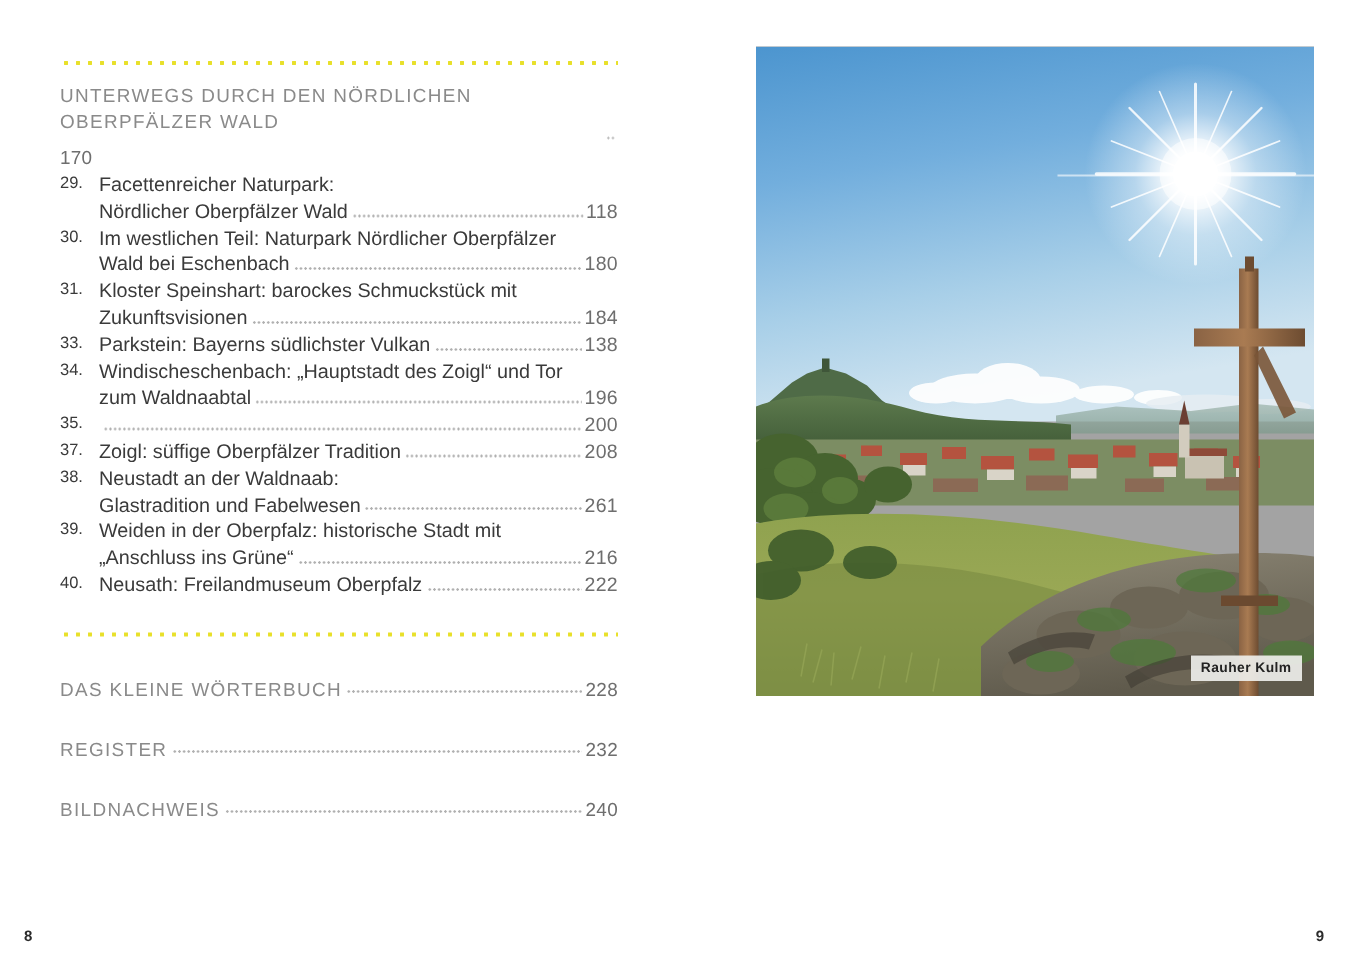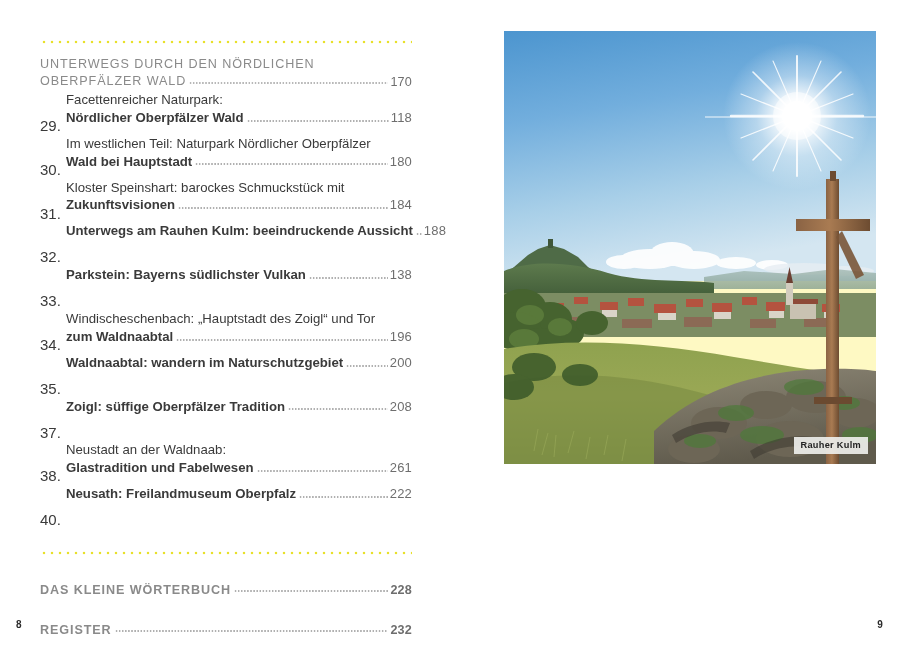--- a/index.html
+++ b/index.html
@@ -51,22 +51,23 @@
   .section-head {
     color: #8a8a8a;
     font-size: 12.6px;
     letter-spacing: 0.9px;
     line-height: 16.5px;
     text-transform: uppercase;
     display: block;
   }
   .head-row {
     display: flex;
-    align-items: flex-end;
+    align-items: flex-start;
     width: 100%;
+    flex-direction: column;
   }
   .head-row .lbl {
     color: #8a8a8a;
     font-size: 12.6px;
     letter-spacing: 0.9px;
     line-height: 16.5px;
     white-space: nowrap;
   }
   .leader {
     flex: 1 1 auto;
@@ -94,46 +95,44 @@
   .entry {
     display: flex;
     align-items: flex-start;
     margin-bottom: 0px;
     line-height: 17.8px;
   }
   .entry .num {
     width: 26px;
     flex: 0 0 26px;
     color: #3a3a3a;
-    font-size: 15px;
+    font-size: 11px;
     line-height: 17.8px;
-    margin-top: 26px;
   }
   .entry .body {
     flex: 1 1 auto;
     font-size: 13.2px;
     color: #3a3a3a;
     line-height: 17.8px;
   }
   .entry .line {
     display: flex;
     align-items: baseline;
     width: 100%;
   }
-  .entry .line .txt { white-space: pre; font-weight: bold; }
+  .entry .line .txt { white-space: pre; }
   .entry .line .pagenum { color: #6e6e6e; font-size: 13px; }
 
   
   .backmatter { margin-top: 28px; }
   .back-row {
     display: flex;
     align-items: baseline;
     width: 100%;
     margin-bottom: 26px;
-    font-weight: bold;
   }
   .back-row .lbl {
     color: #8a8a8a;
     font-size: 12.6px;
     letter-spacing: 0.9px;
     text-transform: uppercase;
     white-space: nowrap;
   }
 
   
@@ -149,21 +148,21 @@
   .folio-right { right: 20px; }
 
   
   .photo {
     position: absolute;
     left: 52px;
     top: 31px;
     width: 372px;
     height: 433px;
     overflow: hidden;
-    background: #fef9c3;
+    background: #a3a3a3;
   }
   .photo svg { display: block; width: 100%; height: 100%; }
 
   .photo-caption {
     position: absolute;
     right: 8px;
     bottom: 10px;
     background: rgba(238,238,234,0.92);
     color: #232323;
     font-size: 9.2px;
@@ -203,48 +202,38 @@
                 <span class="leader dense"></span>
                 <span class="pagenum">118</span>
               </div>
             </div>
           </div>
           <div class="entry">
             <div class="num">30.</div>
             <div class="body">
               <div>Im westlichen Teil: Naturpark Nördlicher Oberpfälzer</div>
               <div class="line">
-                <span class="txt">Wald bei Hauptstadt</span>
+                <span class="txt">Wald bei Eschenbach</span>
                 <span class="leader dense"></span>
                 <span class="pagenum">180</span>
               </div>
             </div>
           </div>
           <div class="entry">
             <div class="num">31.</div>
             <div class="body">
               <div>Kloster Speinshart: barockes Schmuckstück mit</div>
               <div class="line">
                 <span class="txt">Zukunftsvisionen</span>
                 <span class="leader dense"></span>
                 <span class="pagenum">184</span>
               </div>
             </div>
           </div>
           <div class="entry">
-            <div class="num">32.</div>
-            <div class="body">
-              <div class="line">
-                <span class="txt">Unterwegs am Rauhen Kulm: beeindruckende Aussicht</span>
-                <span class="leader dense"></span>
-                <span class="pagenum">188</span>
-              </div>
-            </div>
-          </div>
-          <div class="entry">
             <div class="num">33.</div>
             <div class="body">
               <div class="line">
                 <span class="txt">Parkstein: Bayerns südlichster Vulkan</span>
                 <span class="leader dense"></span>
                 <span class="pagenum">138</span>
               </div>
             </div>
           </div>
           <div class="entry">
@@ -255,21 +244,20 @@
                 <span class="txt">zum Waldnaabtal</span>
                 <span class="leader dense"></span>
                 <span class="pagenum">196</span>
               </div>
             </div>
           </div>
           <div class="entry">
             <div class="num">35.</div>
             <div class="body">
               <div class="line">
-                <span class="txt">Waldnaabtal: wandern im Naturschutzgebiet</span>
                 <span class="leader dense"></span>
                 <span class="pagenum">200</span>
               </div>
             </div>
           </div>
           <div class="entry">
             <div class="num">37.</div>
             <div class="body">
               <div class="line">
                 <span class="txt">Zoigl: süffige Oberpfälzer Tradition</span>
@@ -279,20 +267,31 @@
             </div>
           </div>
           <div class="entry">
             <div class="num">38.</div>
             <div class="body">
               <div>Neustadt an der Waldnaab:</div>
               <div class="line">
                 <span class="txt">Glastradition und Fabelwesen</span>
                 <span class="leader dense"></span>
                 <span class="pagenum">261</span>
+              </div>
+            </div>
+          </div>
+          <div class="entry">
+            <div class="num">39.</div>
+            <div class="body">
+              <div>Weiden in der Oberpfalz: historische Stadt mit</div>
+              <div class="line">
+                <span class="txt">„Anschluss ins Grüne“</span>
+                <span class="leader dense"></span>
+                <span class="pagenum">216</span>
               </div>
             </div>
           </div>
           <div class="entry">
             <div class="num">40.</div>
             <div class="body">
               <div class="line">
                 <span class="txt">Neusath: Freilandmuseum Oberpfalz</span>
                 <span class="leader dense"></span>
                 <span class="pagenum">222</span>

